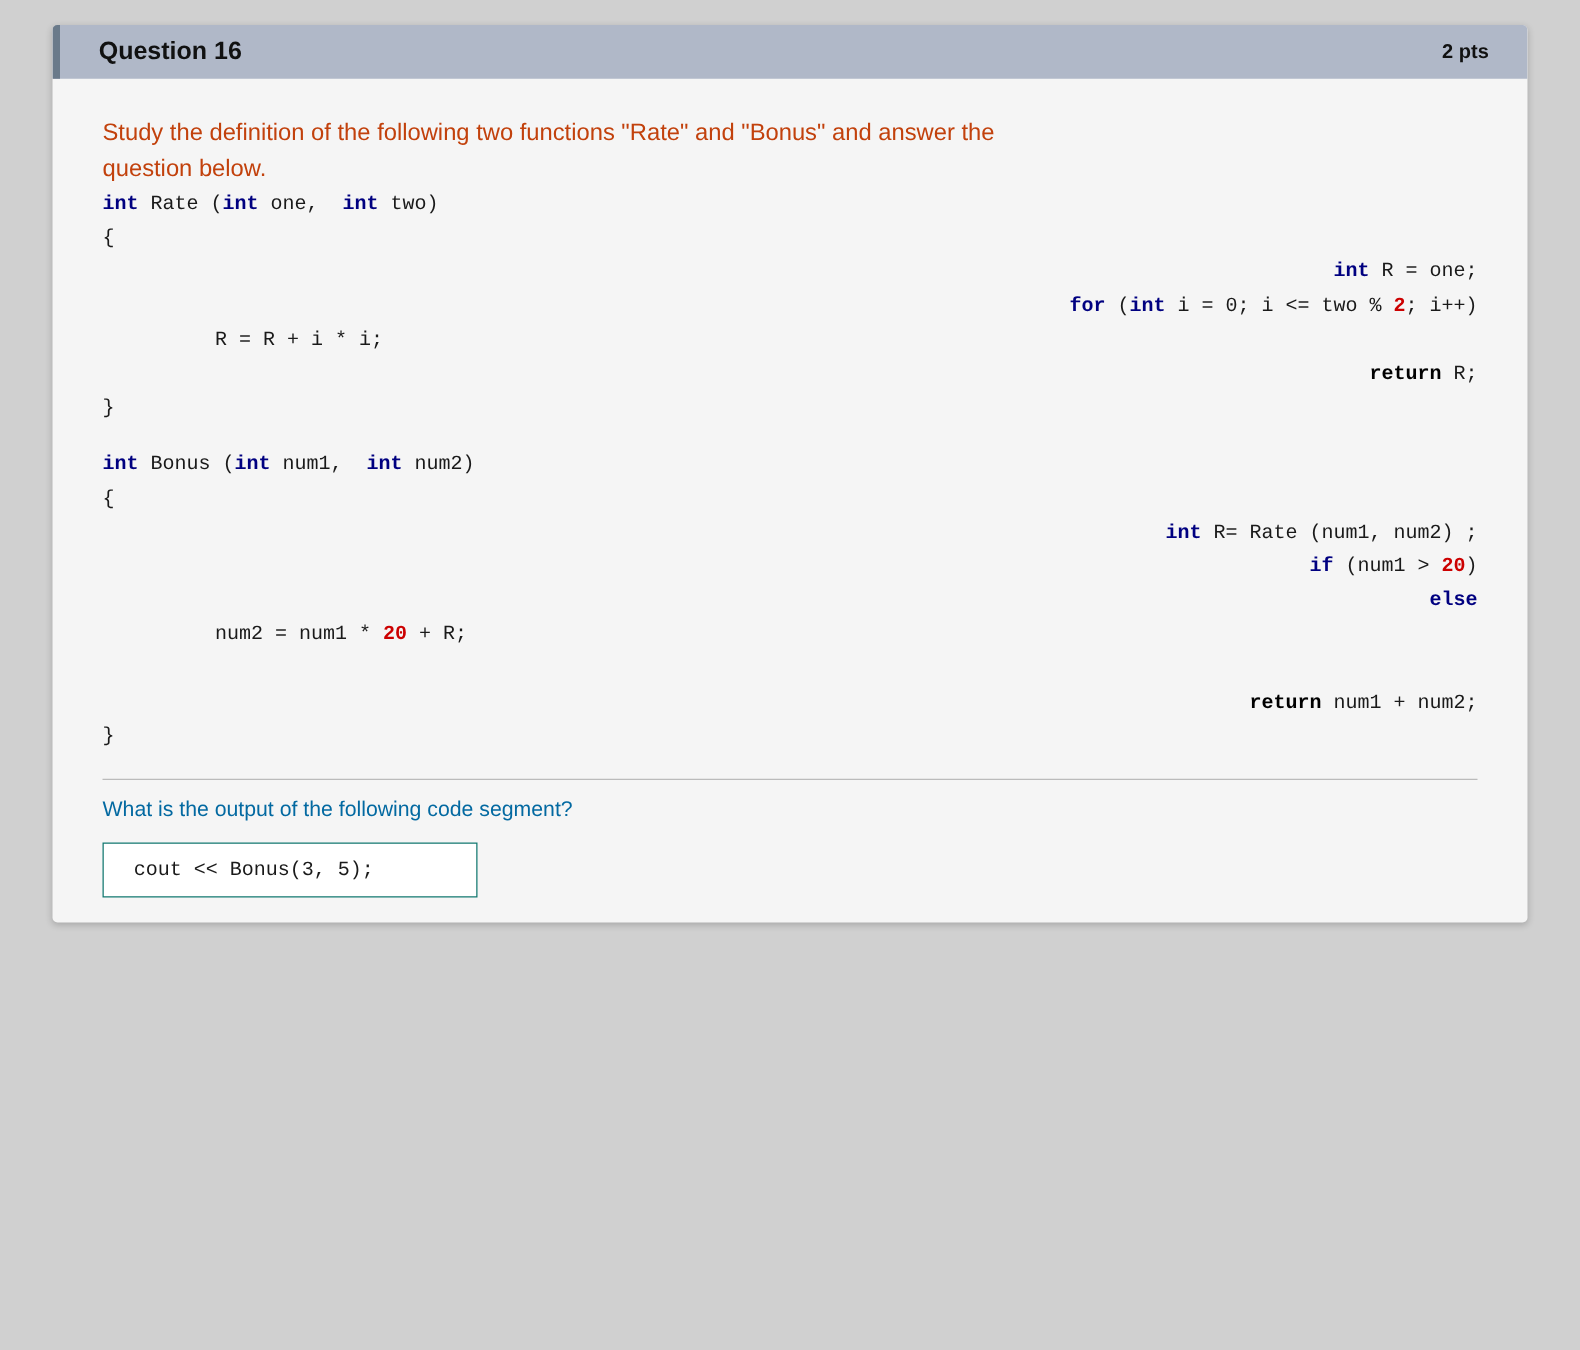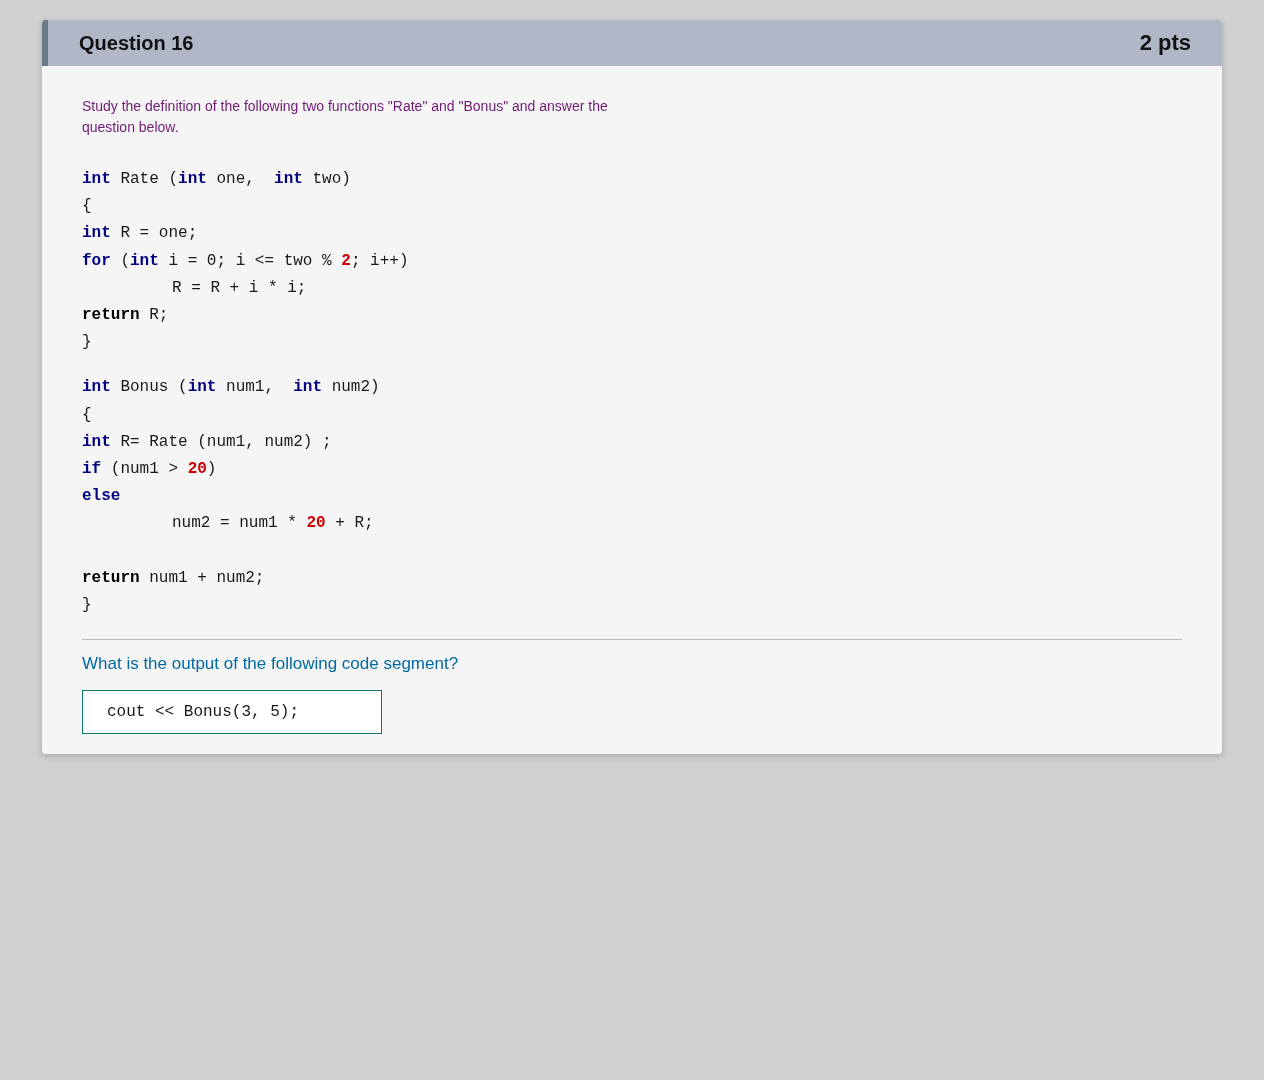--- a/index.html
+++ b/index.html
@@ -35,34 +35,33 @@
       border-left: 6px solid #6a7a8a;
     }
 
     .question-title {
       font-size: 20px;
       font-weight: bold;
       color: #111;
     }
 
     .question-points {
-      font-size: 22px;
+      font-size: 16px;
       font-weight: bold;
       color: #111;
       text-align: right;
     }
 
     .question-body {
       padding: 30px 40px 20px 40px;
     }
 
     .question-description {
-      font-size: 14px;
-      color: #701a75;
-      margin-bottom: 28px;
+      font-size: 19px;
+      color: #c2410c;
       line-height: 1.5;
     }
 
     .code-block {
       font-family: 'Courier New', Courier, monospace;
       font-size: 16px;
       line-height: 1.7;
       color: #1a1a1a;
       margin-bottom: 10px;
     }
@@ -81,20 +80,22 @@
       color: #000000;
       font-weight: bold;
     }
 
     .el {
       color: #000080;
       font-weight: bold;
     }
 
     .indent1 {
+      margin-left: 60px;
+      text-align: right;
     }
 
     .indent2 {
       margin-left: 90px;
     }
 
     .section-gap {
       margin-bottom: 18px;
     }
 

